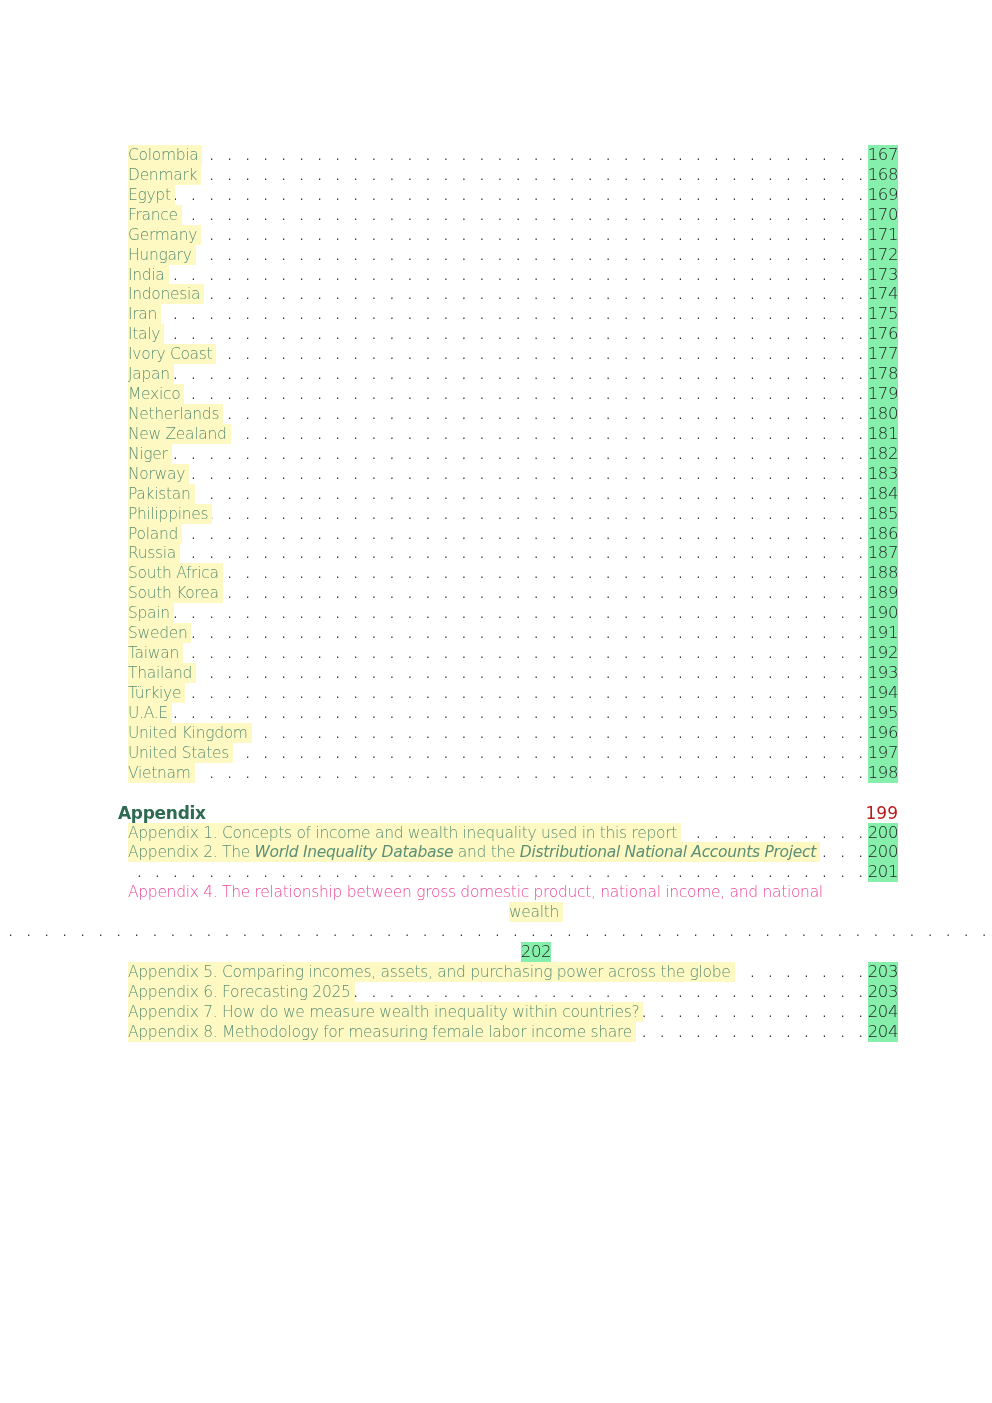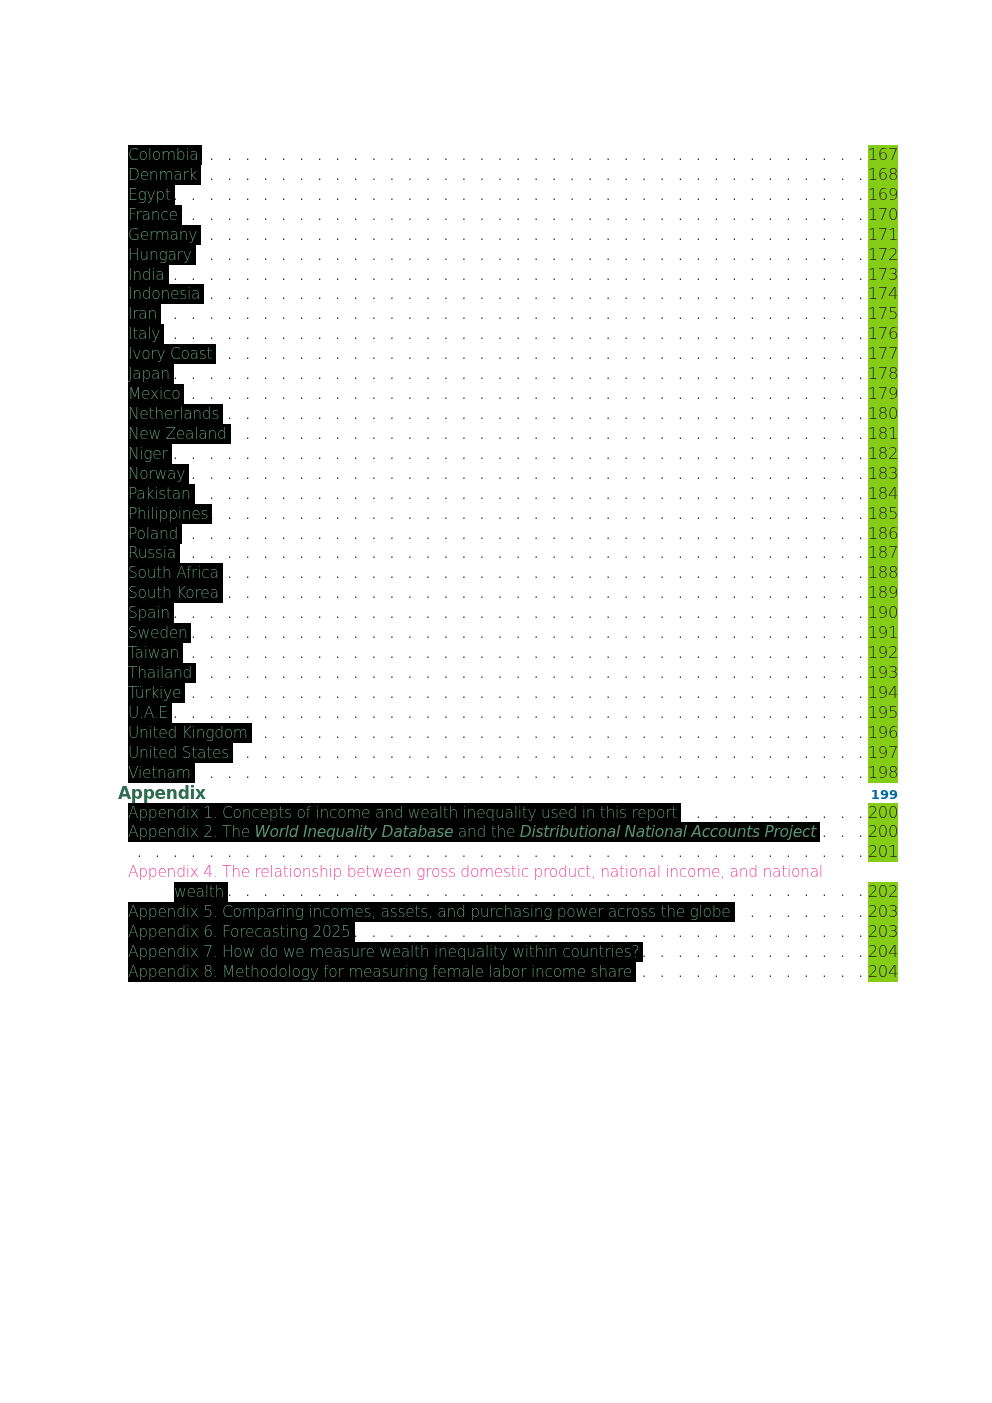--- a/index.html
+++ b/index.html
@@ -2,30 +2,30 @@
 <html><head>
   <meta charset="utf-8">
   <style>
     html, body { margin: 0; padding: 0; background: #ffffff; }
     body { width: 992px; height: 1403px; position: relative; overflow: hidden;
            font-family: "DejaVu Sans", sans-serif; }
     .page { position: absolute; left: 0; top: 0; width: 992px; height: 1403px; }
     .toc { position: absolute; left: 118px; top: 145px; width: 780px; }
     .entry { position: relative; height: 19.93px; line-height: 20px; font-size: 15.5px;
              display: flex; align-items: baseline; padding-left: 10px; white-space: nowrap; }
-    .entry .label { color: #5b8f77; font-weight: 300; letter-spacing: -0.3px; background: #000000; padding-right: 4px; z-index: 1; flex: 0 0 auto; }
+    .entry .label { color: #5b8f77; font-weight: 300; letter-spacing: -0.3px; background: #fef9c3; padding-right: 4px; z-index: 1; flex: 0 0 auto; }
     .entry .leader { flex: 1 1 auto; overflow: hidden; color: #333; letter-spacing: 5.2px; font-size: 12px; text-align: right; direction: rtl; }
-    .entry .page-num { color: #222; font-weight: 300; flex: 0 0 auto; background: #84cc16; z-index: 1; letter-spacing: -0.4px; font-size: 16.5px; }
+    .entry .page-num { color: #222; font-weight: 300; flex: 0 0 auto; background: #86efac; z-index: 1; letter-spacing: -0.4px; font-size: 16.5px; }
     .entry em { font-style: italic; margin-top: 8px; }
     .entry.wrap { height: auto; display: block; }
     .entry.wrap .line1 { display: block; color: #ec4899; letter-spacing: -0.3px; font-weight: 300; }
-    .entry.wrap .line2 { display: flex; align-items: flex-start; padding-left: 46px; }
-    .section-head { height: 20px; line-height: 20px; display: flex; justify-content: space-between; align-items: baseline; }
+    .entry.wrap .line2 { display: flex; align-items: center; padding-left: 46px; flex-direction: column; }
+    .section-head { height: 20px; line-height: 20px; margin-top: 20px; display: flex; justify-content: space-between; align-items: baseline; }
     .section-head .title { color: #2f6b50; font-weight: bold; font-size: 17px; letter-spacing: -0.3px; }
-    .section-head .page-num { color: #0369a1; font-weight: bold; font-size: 13px; }
+    .section-head .page-num { color: #b91c1c; font-weight: normal; font-size: 17px; }
   </style>
 </head>
 <body>
 
 <div class="page">
   <div class="toc">
 
     <div class="entry">
         <span class="label">Colombia</span>
         <span class="leader">. . . . . . . . . . . . . . . . . . . . . . . . . . . . . . . . . . . . . . . . . . . . . . . . . . . . . . . . . . . . . . . . . . . . . . . . . . . . . . . . . . . . .</span>

